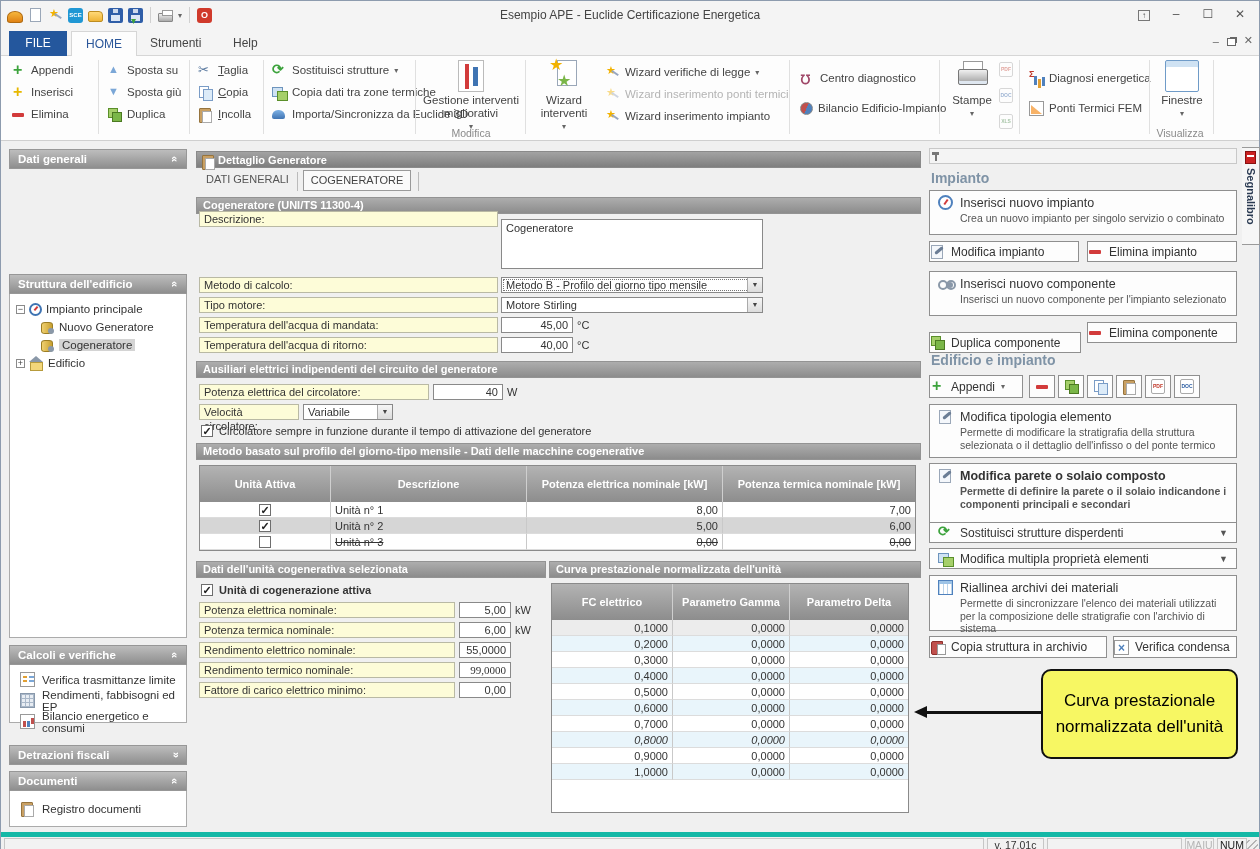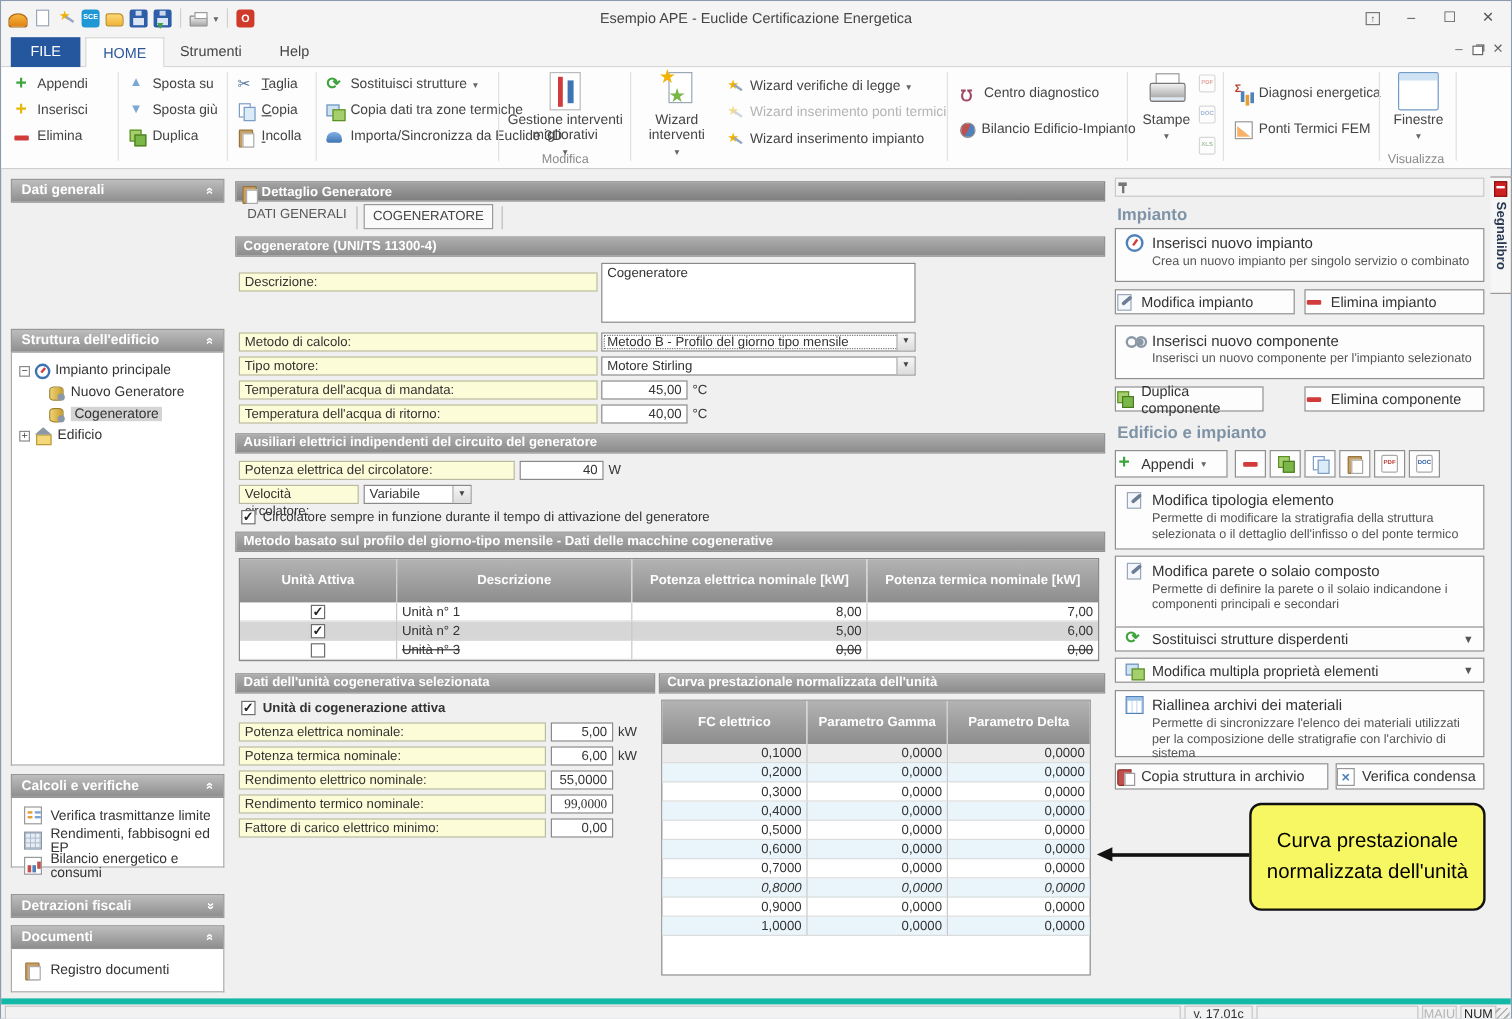--- a/index.html
+++ b/index.html
@@ -407,21 +407,21 @@
       <span>Dettaglio Generatore</span>
     </div>
 
   <div class="abs" style="left:205px;top:172px;font-size:11px;color:#555;">DATI GENERALI</div>
   <div class="abs" style="left:296px;top:171px;width:1px;height:19px;background:#bbb;"></div>
   <div class="abs" style="left:302px;top:169px;width:108px;height:21px;background:#fafafa;border:1px solid #9a9a9a;text-align:center;line-height:19px;font-size:11px;color:#444;">COGENERATORE</div>
   <div class="abs" style="left:417px;top:171px;width:1px;height:19px;background:#bbb;"></div>
 
   <div class="sec" style="left:195px;top:196px;width:725px;">Cogeneratore (UNI/TS 11300-4)</div>
 
-  <div class="ylab" style="left:198px;top:226px;width:299px;">Descrizione:</div>
+  <div class="ylab" style="left:198px;top:210px;width:299px;">Descrizione:</div>
   <div class="inp" style="left:500px;top:218px;width:262px;height:50px;text-align:left;align-items:flex-start;padding-top:1px;">Cogeneratore</div>
 
   <div class="ylab" style="left:198px;top:276px;width:299px;">Metodo di calcolo:</div>
   <div class="combo" style="left:500px;top:276px;width:262px;outline:1px dotted #777;outline-offset:-3px;"><span>Metodo B - Profilo del giorno tipo mensile</span><span class="dd">▼</span></div>
 
   <div class="ylab" style="left:198px;top:296px;width:299px;">Tipo motore:</div>
   <div class="combo" style="left:500px;top:296px;width:262px;"><span>Motore Stirling</span><span class="dd">▼</span></div>
 
   <div class="ylab" style="left:198px;top:316px;width:299px;">Temperatura dell'acqua di mandata:</div>
   <div class="inp" style="left:500px;top:316px;width:72px;">45,00</div>
@@ -585,21 +585,21 @@
       <span>Elimina impianto</span>
     </div>
 
   <div class="rbig" style="left:928px;top:270px;width:308px;height:45px;">
     <div class="t">
         <span class="ic ic-binoc"></span>
         <span>Inserisci nuovo componente</span>
       </div>
     <div class="d">Inserisci un nuovo componente per l'impianto selezionato</div>
   </div>
-  <div class="rsbtn" style="left:928px;top:321px;width:124px;height:21px;">
+  <div class="rsbtn" style="left:928px;top:331px;width:152px;height:21px;">
       <span class="ic ic-dup"></span>
       <span>Duplica componente</span>
     </div>
   <div class="rsbtn" style="left:1086px;top:321px;width:150px;height:21px;">
       <span class="ic ic-minusr"></span>
       <span>Elimina componente</span>
     </div>
 
   <div class="rph" style="left:930px;top:351px;">Edificio e impianto</div>
 
@@ -627,21 +627,21 @@
       <span class="ic-mini" style="color:#2e5fa3;">DOC</span>
     </div>
 
   <div class="rbig" style="left:928px;top:403px;width:308px;height:54px;">
     <div class="t">
         <span class="ic ic-wrdoc"></span>
         <span>Modifica tipologia elemento</span>
       </div>
     <div class="d">Permette di modificare la stratigrafia della struttura selezionata o il dettaglio dell'infisso o del ponte termico</div>
   </div>
-  <div class="rbig" style="left:928px;top:462px;width:308px;height:71px;">
+  <div class="rbig" style="left:928px;top:462px;width:308px;height:71px;font-weight:bold;">
     <div class="t">
         <span class="ic ic-wrdoc"></span>
         <span>Modifica parete o solaio composto</span>
       </div>
     <div class="d">Permette di definire la parete o il solaio indicandone i componenti principali e secondari</div>
   </div>
 
   <div class="rbar" style="left:928px;top:521px;width:308px;height:21px;">
       <span class="ic ic-recycle"></span>
       <span>Sostituisci strutture disperdenti</span>

